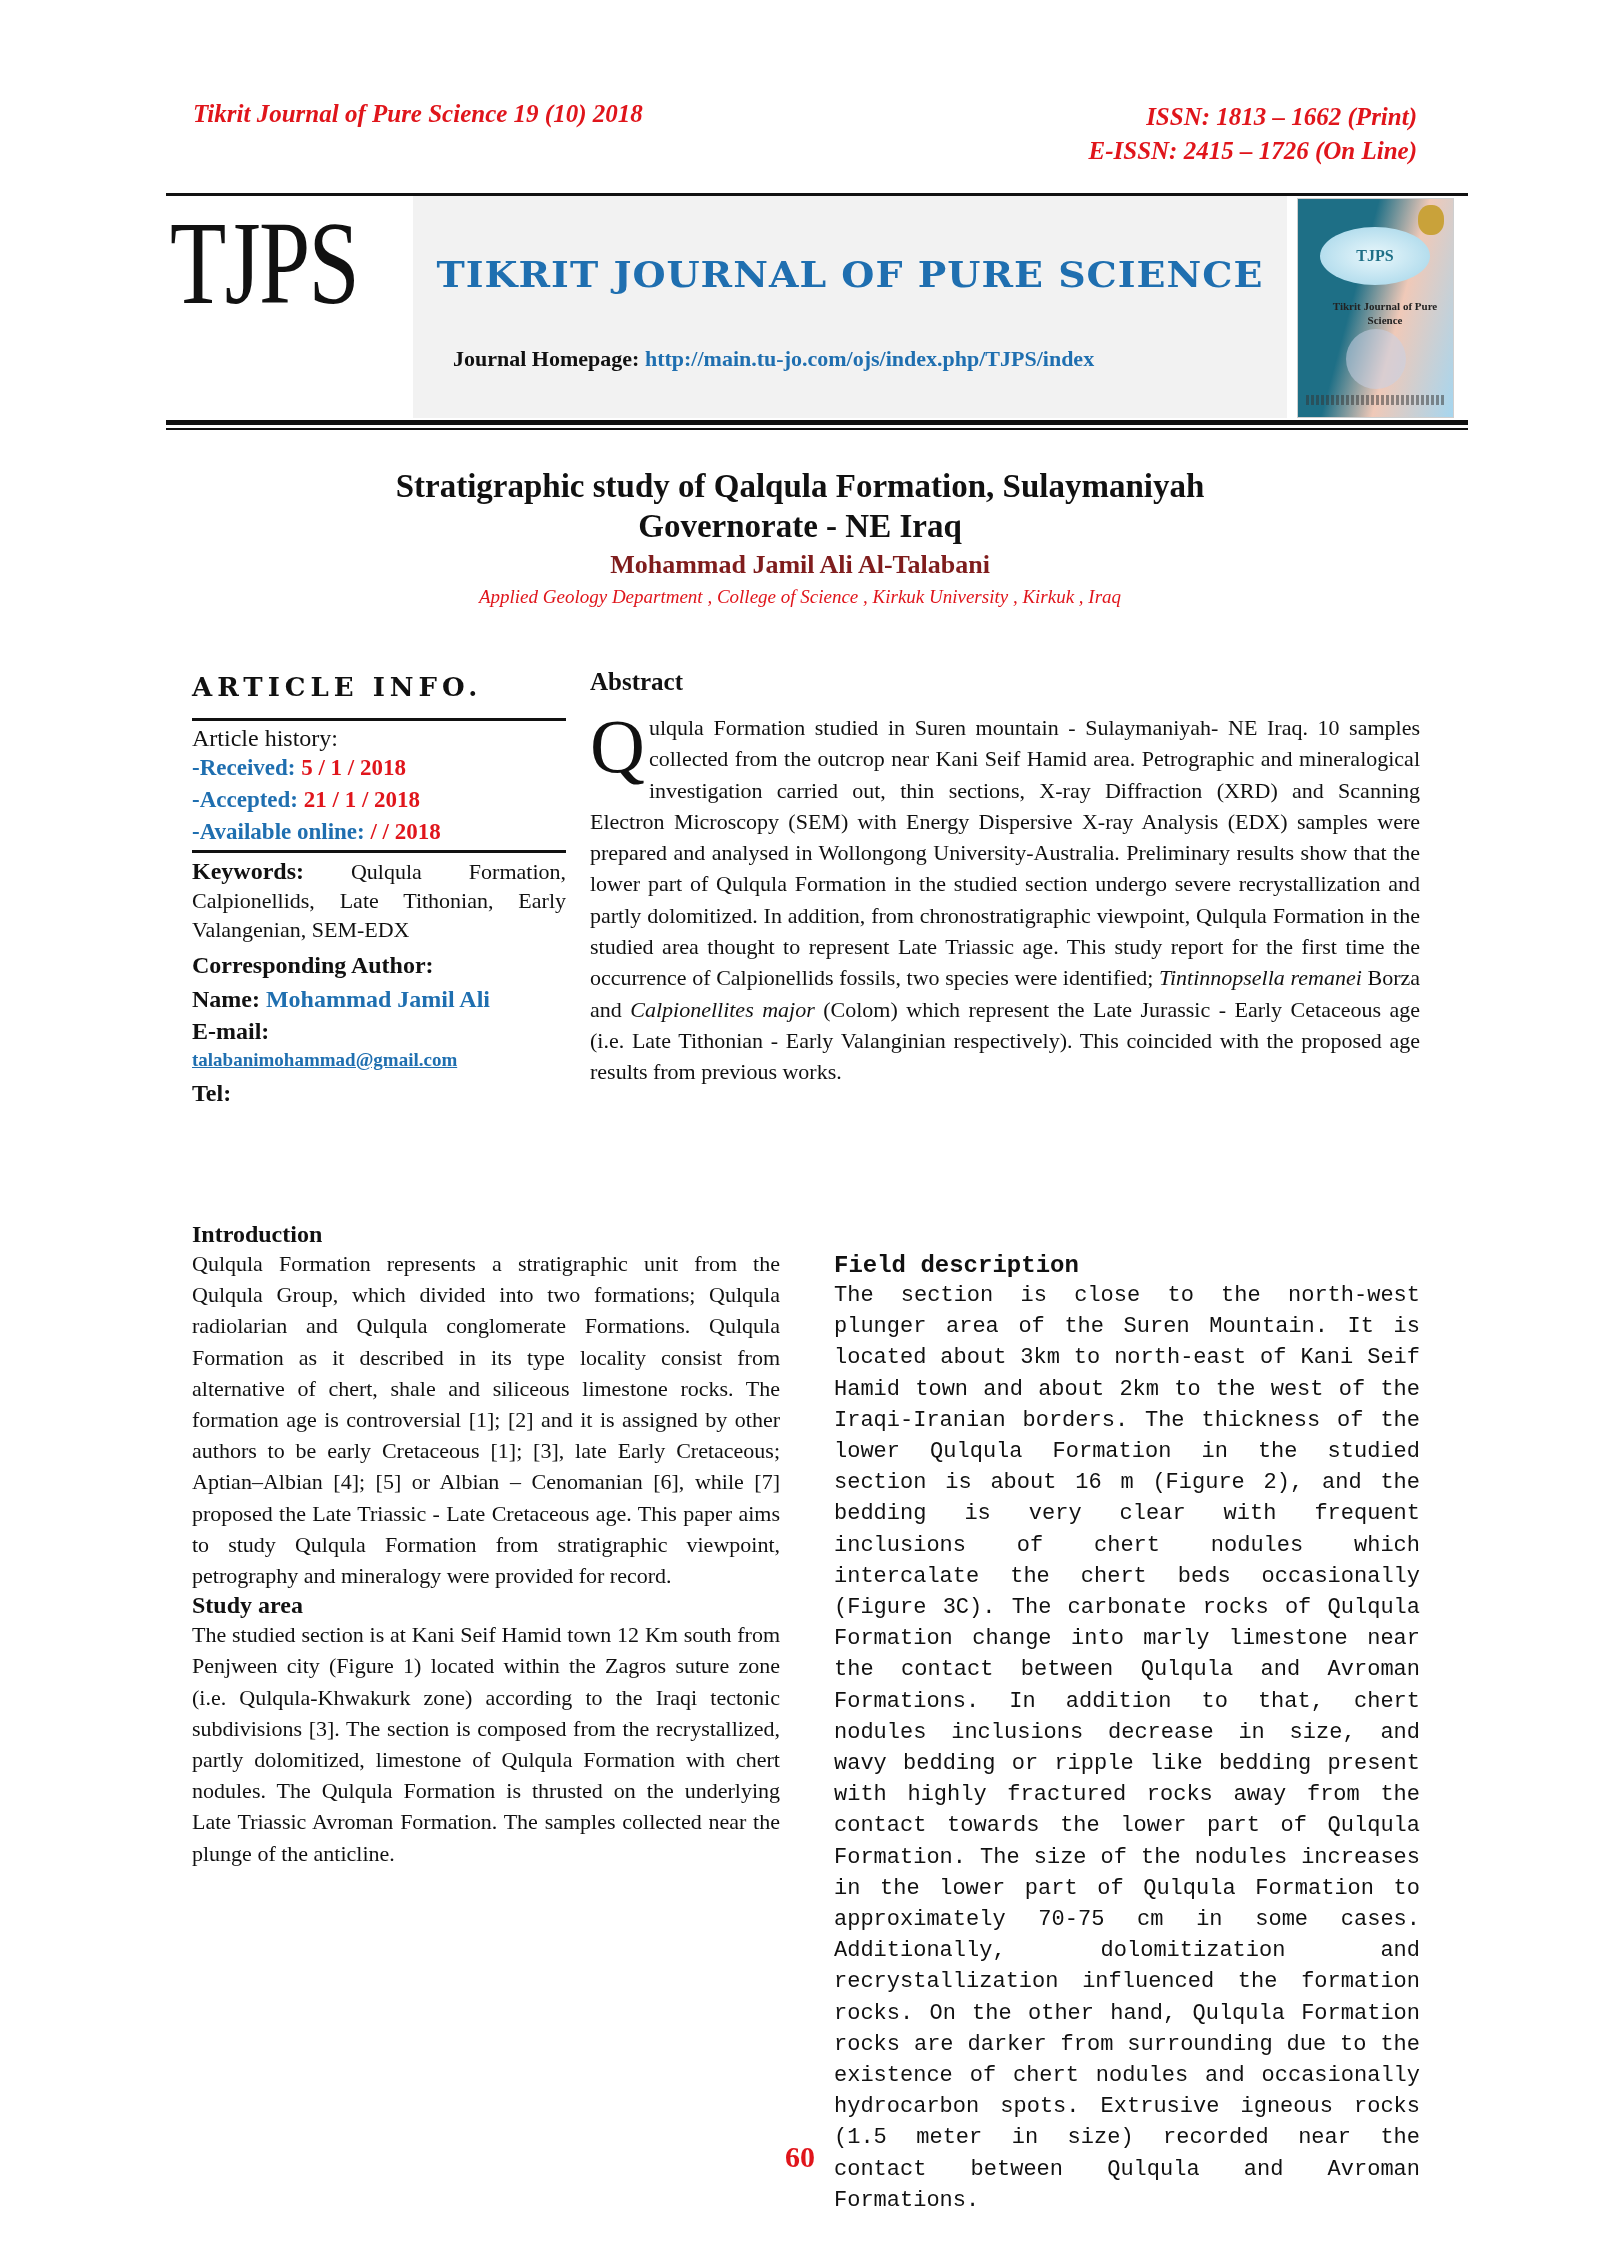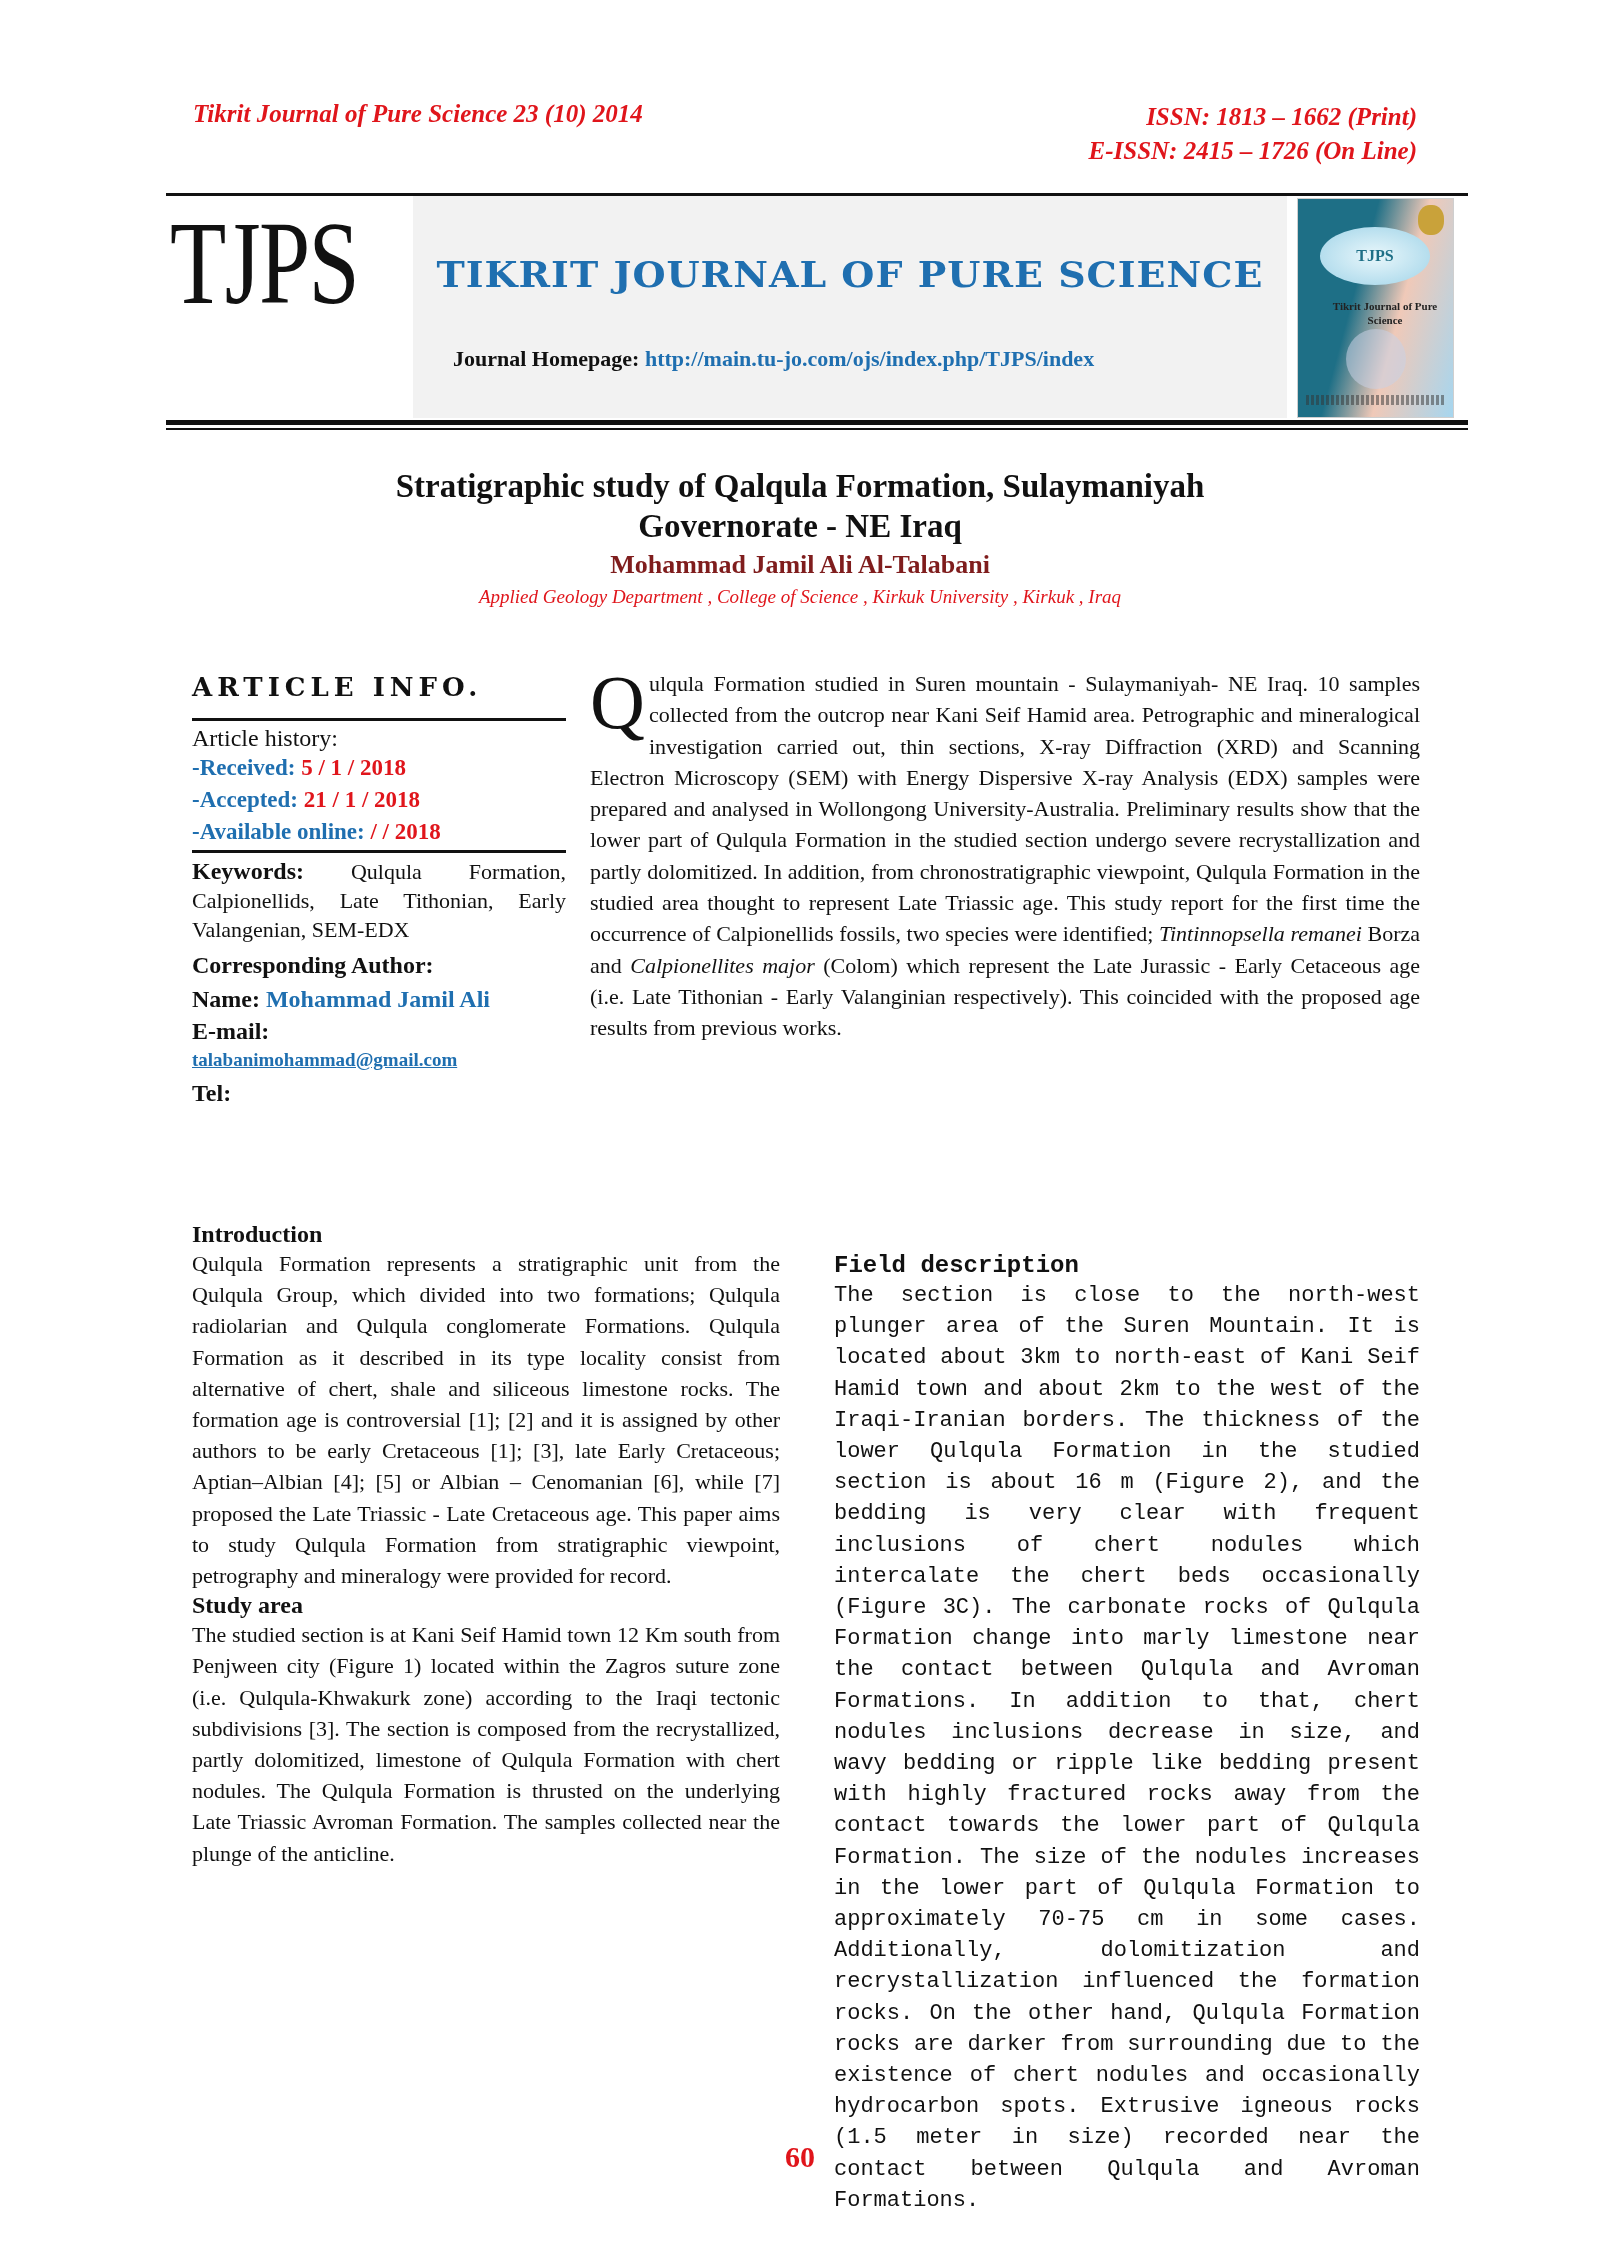--- a/index.html
+++ b/index.html
@@ -48,21 +48,21 @@
   .col h3 { font-size: 24px; font-weight: bold; margin: 0; line-height: 28px; }
   .col-left { left: 192px; top: 1220px; width: 588px; }
   .col-right { left: 834px; top: 1252px; width: 586px; font-family: Liberation Mono, monospace; }
   .col-left h3.sub { margin-top: 0; }
 
   .pagenum { left: 0; width: 1600px; top: 2140px; text-align: center; font-size: 30px; font-weight: bold; color: #e0151b; }
 </style>
 </head>
 <body>
 
-<div class="abs running-left red">Tikrit Journal of Pure Science 23 (10) 2014</div>
+<div class="abs running-left red">Tikrit Journal of Pure Science 19 (10) 2018</div>
 <div class="abs running-right red">
   <div>ISSN: 1813 – 1662 (Print)</div>
   <div>E-ISSN: 2415 – 1726 (On Line)</div>
 </div>
 
 <div class="abs rule-top"></div>
 <div class="abs tjps-logo">TJPS</div>
 <div class="abs banner">
   <div class="abs banner-title">TIKRIT JOURNAL OF PURE SCIENCE</div>
   <div class="abs banner-home">
@@ -112,20 +112,21 @@
   <div class="ca-line">
     <span>Name:</span>
     <span class="blue">Mohammad Jamil Ali</span>
   </div>
   <div class="ca-line" style="margin-top:0">E-mail:</div>
   <a class="email">talabanimohammad@gmail.com</a>
   <div class="ca-line" style="margin-top:4px">Tel:</div>
 </div>
 
 <div class="abs abstract">
+  <div class="abs-head">Abstract</div>
   <div class="abs-body">
     <span class="dropcap">Q</span><span>ulqula Formation studied in Suren mountain - Sulaymaniyah- NE Iraq. 10 samples collected from the outcrop near Kani Seif Hamid area. Petrographic and mineralogical investigation carried out, thin sections, X-ray Diffraction (XRD) and Scanning Electron Microscopy (SEM) with Energy Dispersive X-ray Analysis (EDX) samples were prepared and analysed in Wollongong University-Australia.  Preliminary results show that the lower part of Qulqula Formation in the studied section undergo severe recrystallization and partly dolomitized. In addition, from chronostratigraphic viewpoint, Qulqula Formation in the studied area thought to represent Late Triassic age. This study report for the first time the occurrence of Calpionellids fossils, two species were identified; </span><i>Tintinnopsella remanei</i><span> Borza and </span><i>Calpionellites major</i><span> (Colom) which represent the Late Jurassic - Early Cetaceous age (i.e. Late Tithonian - Early Valanginian respectively). This coincided with the proposed age results from previous works.</span>
   </div>
 </div>
 
 <div class="abs col col-left">
   <h3>Introduction</h3>
   <div>Qulqula Formation represents a stratigraphic unit from the Qulqula Group, which divided into two formations; Qulqula radiolarian and Qulqula conglomerate Formations. Qulqula Formation as it described in its type locality consist from alternative of chert, shale and siliceous limestone rocks. The formation age is controversial [1]; [2] and it is assigned by other authors to be early Cretaceous [1]; [3], late Early Cretaceous; Aptian–Albian [4]; [5] or Albian – Cenomanian [6], while [7] proposed the Late Triassic - Late Cretaceous age. This paper aims to study Qulqula Formation from stratigraphic viewpoint, petrography and mineralogy were provided for record.</div>
   <h3 class="sub">Study area</h3>
   <div>The studied section is at Kani Seif Hamid town 12 Km south from Penjween city (Figure 1) located within the Zagros suture zone (i.e. Qulqula-Khwakurk zone) according to the Iraqi tectonic subdivisions [3]. The section is composed from the recrystallized, partly dolomitized, limestone of Qulqula Formation with chert nodules. The Qulqula Formation is thrusted on the underlying Late Triassic Avroman Formation. The samples collected near the plunge of the anticline.</div>

